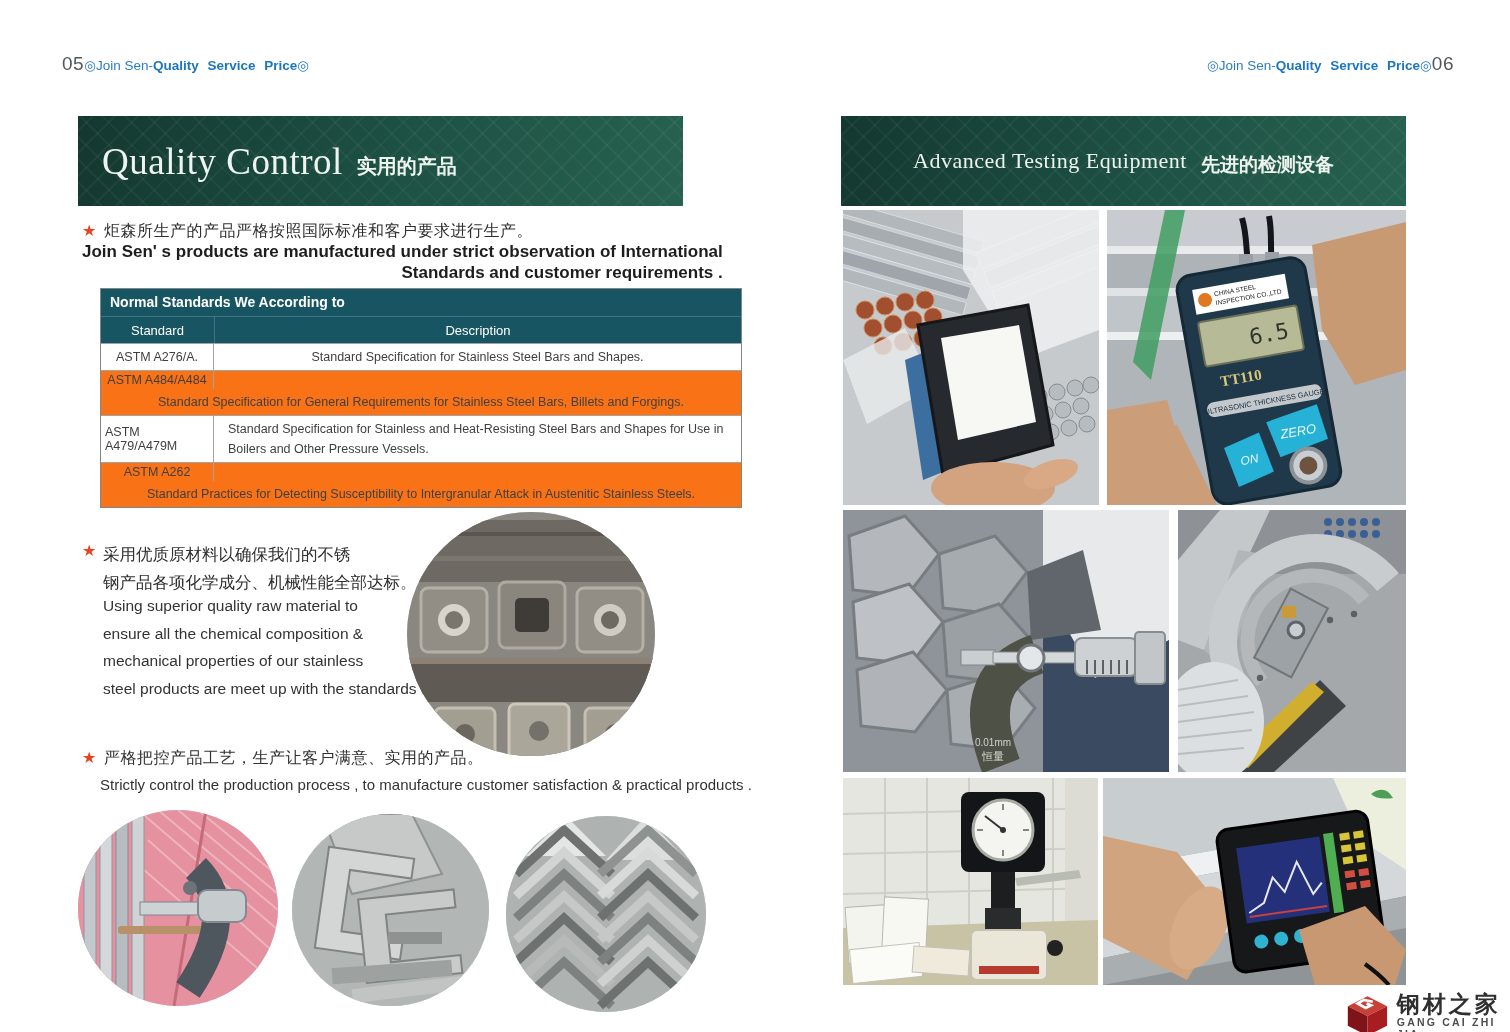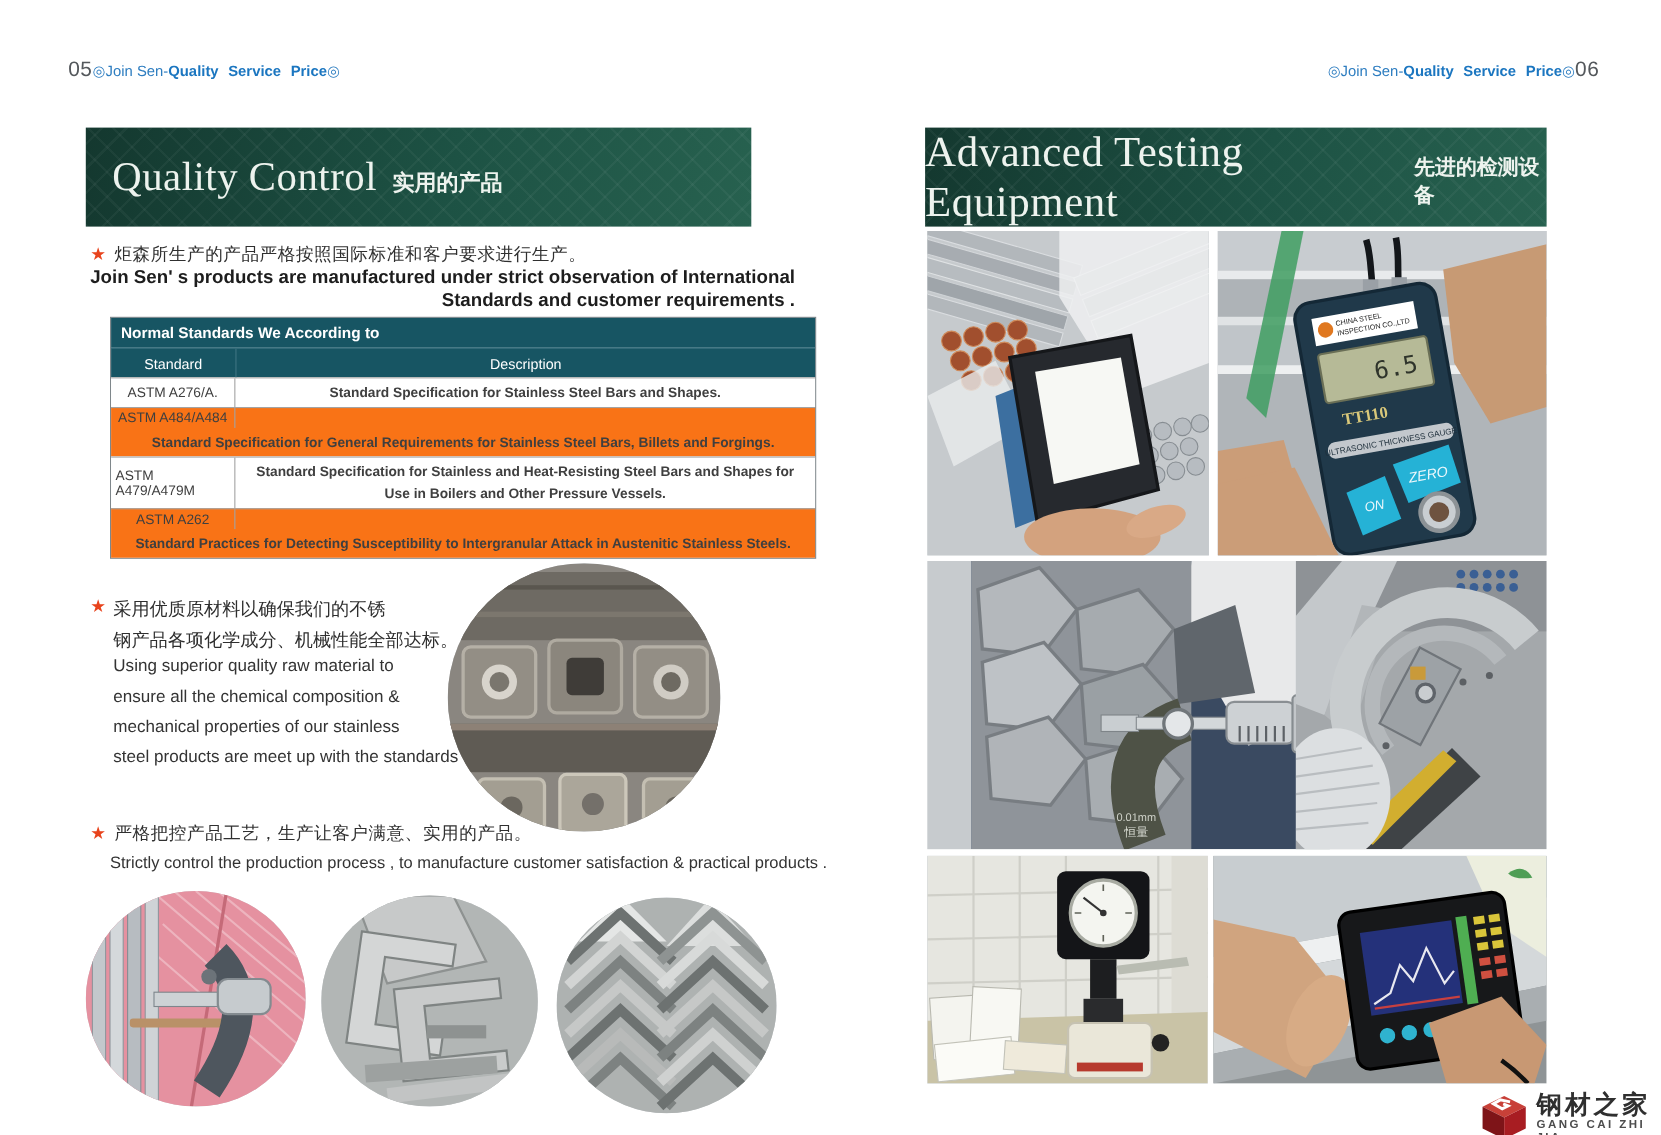--- a/index.html
+++ b/index.html
@@ -16,21 +16,21 @@
   
   .banner{position:absolute;top:116px;height:90px;color:#edf3ee;display:flex;align-items:center;
     background-image:
       repeating-linear-gradient(45deg, rgba(255,255,255,0.04) 0 2px, transparent 2px 16px),
       repeating-linear-gradient(-45deg, rgba(255,255,255,0.04) 0 2px, transparent 2px 16px),
       linear-gradient(100deg,#14382f 0%,#1d5244 55%,#27614f 100%);}
   .banner .en{font-family:"Liberation Serif",serif;font-size:37px;letter-spacing:.5px;}
   .banner .zh{font-size:20px;font-weight:bold;margin-left:14px;padding-top:10px;}
   .banner-left{left:78px;width:605px;padding-left:24px;box-sizing:border-box;}
   .banner-right{left:841px;width:565px;justify-content:center;}
-  .banner-right .en{font-size:39px;}
+  .banner-right .en{font-size:22px;}
   .banner-right .zh{font-size:19px;padding-top:8px;}
 
   
   .star{position:absolute;color:#e8431c;font-size:16px;}
   .zh-line{position:absolute;font-size:16px;color:#303030;letter-spacing:.5px;white-space:nowrap;}
   .intro-en{position:absolute;left:82px;top:242px;font-size:17px;font-weight:bold;color:#1d1d1d;line-height:20.5px;text-align:right;}
   .raw-zh{position:absolute;left:103px;top:540px;font-size:16.5px;color:#2e2e2e;line-height:28px;}
   .raw-en{position:absolute;left:103px;top:592px;font-size:15.5px;color:#333;line-height:27.5px;}
   .proc-en{position:absolute;left:100px;top:776px;font-size:15px;color:#333;}
 
@@ -39,22 +39,22 @@
              border:1px solid #7f878b;box-sizing:border-box;}
   .std-title{background:#175563;color:#fff;font-weight:bold;font-size:14px;height:27px;
              line-height:27px;padding-left:9px;}
   .std-head{display:flex;background:#175563;color:#fff;font-size:13px;height:26px;
             border-top:1px solid #3e7482;}
   .std-head .c1{width:113px;display:flex;align-items:center;justify-content:center;border-right:1px solid #3e7482;}
   .std-head .c2{flex:1;display:flex;align-items:center;justify-content:center;}
   .t-row{display:flex;border-top:1px solid #a3a3a3;color:#3f3f3f;font-size:12.5px;background:#fff;}
   .t-row.alt{background:#f97316;flex-direction:column;}
   .t-row .c1{width:113px;display:flex;align-items:center;justify-content:center;border-right:1px solid #a3a3a3;padding:2px 4px;box-sizing:border-box;}
-  .t-row .c2{flex:1;display:flex;align-items:center;justify-content:center;text-align:center;
-             padding:3px 14px;line-height:20px;font-weight:bold;}
+  .t-row .c2{flex:1;display:flex;align-items:center;justify-content:center;text-align:left;
+             padding:3px 14px;line-height:20px;}
   .rh1{min-height:25px;} .rh2{min-height:40px;} .rh3{min-height:41px;} .rh4{min-height:41px;}
 
   
   .ph{position:absolute;overflow:hidden;background:#c7cbce;}
   .round{border-radius:50%;}
   .ph svg{display:block;}
 
   
   .logo{position:absolute;left:1346px;top:980px;display:flex;align-items:center;margin-top:12px;}
   .logo-text{margin-left:8px;}
@@ -298,21 +298,21 @@
         <text x="180" y="232" font-size="13" text-anchor="middle" font-style="italic" fill="#eaf7fb" font-family="Liberation Sans, sans-serif">ZERO</text>
         <polygon points="104,231 141,222 149,263 112,272" fill="#25b2d6"></polygon>
         <text x="127" y="251" font-size="12" text-anchor="middle" font-style="italic" fill="#eaf7fb" font-family="Liberation Sans, sans-serif">ON</text>
         <circle cx="184" cy="263" r="17" fill="#c9ced2" stroke="#8c9296" stroke-width="4"></circle>
         <circle cx="184" cy="263" r="9" fill="#6e5340"></circle>
       </g>
       <polygon points="0,230 70,215 110,295 0,295" fill="#cb9d78"></polygon>
     </svg>
   </div>
 
-  <div class="ph" style="left:843px;top:510px;width:326px;height:262px;padding-left:40px;">
+  <div class="ph" style="left:843px;top:510px;width:326px;height:262px;">
     <svg width="326" height="262" viewBox="0 0 326 262">
       <rect width="326" height="262" fill="#3a4a61"></rect>
       <polygon points="200,0 326,0 326,130 252,168 196,70" fill="#e8e9ea"></polygon>
       <rect x="0" y="0" width="200" height="262" fill="#8f949a"></rect>
       <g stroke="#787d82" stroke-width="3">
         <polygon points="6,26 62,6 96,44 64,86 10,80" fill="#b4b8bc"></polygon>
         <polygon points="96,44 152,26 184,62 152,104 100,98" fill="#a6abaf"></polygon>
         <polygon points="10,92 66,74 100,112 68,154 14,148" fill="#bec2c6"></polygon>
         <polygon points="100,112 156,94 188,130 156,172 104,166" fill="#9aa0a4"></polygon>
         <polygon points="14,160 70,142 104,180 72,222 18,216" fill="#b0b4b8"></polygon>

